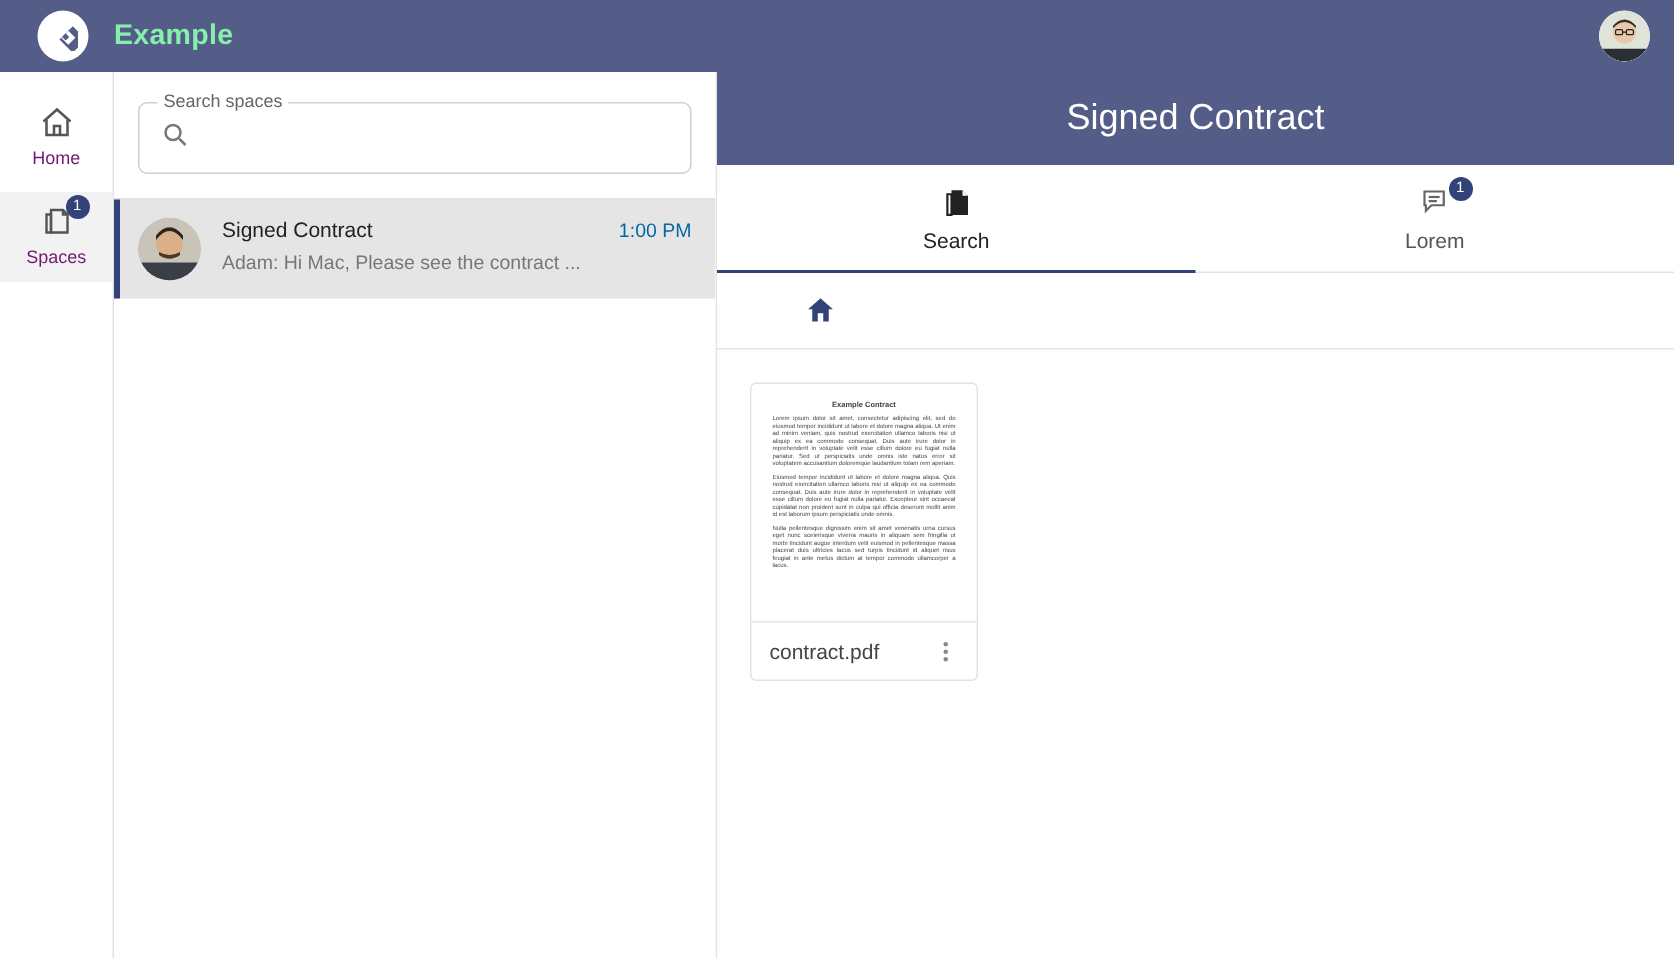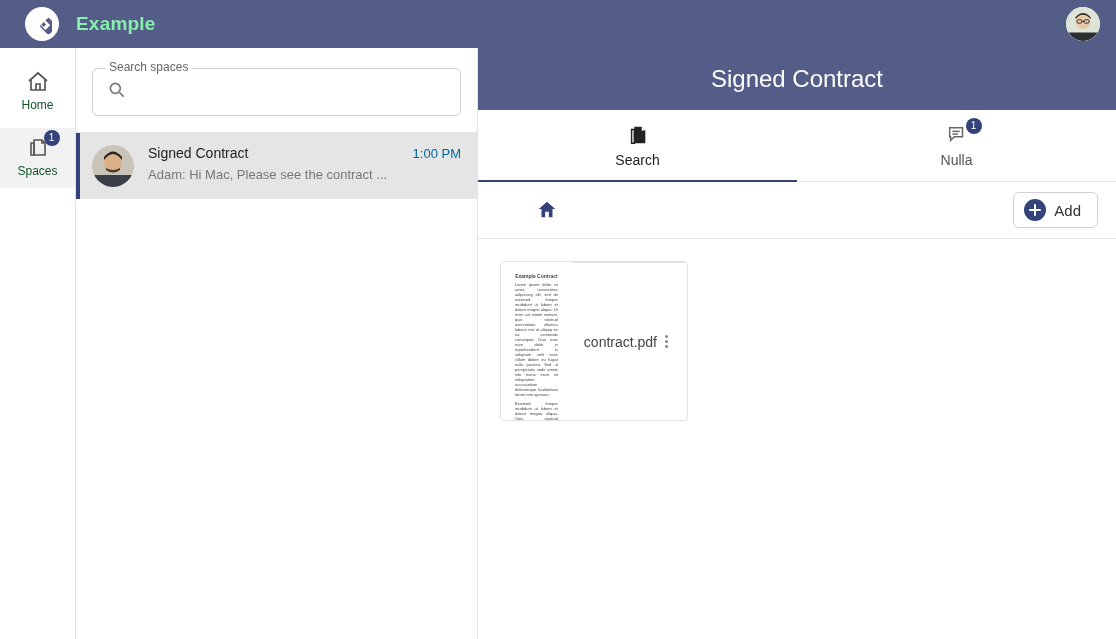--- a/index.html
+++ b/index.html
@@ -55,21 +55,21 @@
     border-right:1px solid var(--panel-border);
     display:flex;flex-direction:column;align-items:center;
     padding-top:14px;gap:6px;
   }
   .nav-item{
     width:100%;padding:8px 0 10px;display:flex;flex-direction:column;align-items:center;
     color:#555;cursor:pointer;position:relative;
   }
   .nav-item.active{background:var(--hover);}
   .nav-item .ico{width:24px;height:24px;position:relative;}
-  .nav-item .label{font-size:12px;margin-top:4px;color:#14532d;}
+  .nav-item .label{font-size:12px;margin-top:4px;color:#701a75;}
   .badge{
     position:absolute;top:-6px;right:-10px;
     background:var(--accent);color:#fff;border-radius:9px;
     min-width:16px;height:16px;font-size:10px;line-height:16px;text-align:center;
     padding:0 4px;
   }
 
   
   .spaces-col{
     width:402px;background:#fff;border-right:1px solid var(--panel-border);
@@ -152,22 +152,22 @@
     border:1px solid #cfcfcf;border-radius:6px;padding:6px 16px 6px 10px;
     background:#fff;cursor:pointer;font-size:15px;color:#333;
   }
   .add-btn .plus-circle{
     width:22px;height:22px;border-radius:50%;background:var(--accent);
     display:flex;align-items:center;justify-content:center;color:#fff;font-weight:700;
   }
 
   .files-area{flex:1;padding:22px;display:flex;align-items:flex-start;gap:20px;overflow:auto;}
   .file-card{
-    width:188px;border:1px solid var(--panel-border);border-radius:4px;background:#fff;
-    display:flex;flex-direction:row;overflow:hidden;
+    width:152px;border:1px solid var(--panel-border);border-radius:4px;background:#fff;
+    display:flex;flex-direction:column;overflow:hidden;
   }
   .file-preview{
     height:158px;padding:12px 14px;font-size:4px;line-height:5px;color:#444;
     background:#fff;overflow:hidden;
   }
   .file-preview .doc-title{text-align:center;font-size:5px;font-weight:700;margin-bottom:3px;}
   .file-preview p{margin:0 0 4px;text-align:justify;}
   .file-footer{
     display:flex;align-items:center;justify-content:space-between;
     padding:10px 12px;border-top:1px solid var(--panel-border);font-size:14px;color:#444;
@@ -296,38 +296,30 @@
       </div>
       <div class="tab">
         <div class="tab-icon">
           <svg viewBox="0 0 24 24" fill="none" stroke="#666" stroke-width="1.6">
             <path d="M4 4 H18 V14 H9 L5 18 V14 H4 Z"></path>
             <line x1="7" y1="8" x2="15" y2="8"></line>
               <line x1="7" y1="11" x2="13" y2="11"></line>
           </svg>
           <span class="tab-badge">1</span>
         </div>
-        <div class="tab-label">Nulla</div>
+        <div class="tab-label">Lorem</div>
       </div>
     </div>
 
     <div class="toolbar">
       <div class="home-btn">
         <svg width="22" height="22" viewBox="0 0 24 24" fill="#334379">
           <path d="M12 3 L3 11 H6 V20 H10 V14 H14 V20 H18 V11 H21 Z"></path>
         </svg>
       </div>
-      <button class="add-btn">
-        <span class="plus-circle">
-          <svg width="12" height="12" viewBox="0 0 12 12">
-              <path d="M6 1v10M1 6h10" stroke="#fff" stroke-width="2" stroke-linecap="round"></path>
-            </svg>
-        </span>
-        <span>Add</span>
-      </button>
     </div>
 
     <div class="files-area">
       <div class="file-card">
         <div class="file-preview">
           <div class="doc-title">Example Contract</div>
           <p>Lorem ipsum dolor sit amet, consectetur adipiscing elit, sed do eiusmod tempor incididunt ut labore et dolore magna aliqua. Ut enim ad minim veniam, quis nostrud exercitation ullamco laboris nisi ut aliquip ex ea commodo consequat. Duis aute irure dolor in reprehenderit in voluptate velit esse cillum dolore eu fugiat nulla pariatur. Sed ut perspiciatis unde omnis iste natus error sit voluptatem accusantium doloremque laudantium totam rem aperiam.</p>
           <p>Eiusmod tempor incididunt ut labore et dolore magna aliqua. Quis nostrud exercitation ullamco laboris nisi ut aliquip ex ea commodo consequat. Duis aute irure dolor in reprehenderit in voluptate velit esse cillum dolore eu fugiat nulla pariatur. Excepteur sint occaecat cupidatat non proident sunt in culpa qui officia deserunt mollit anim id est laborum ipsum perspiciatis unde omnis.</p>
           <p>Nulla pellentesque dignissim enim sit amet venenatis urna cursus eget nunc scelerisque viverra mauris in aliquam sem fringilla ut morbi tincidunt augue interdum velit euismod in pellentesque massa placerat duis ultricies lacus sed turpis tincidunt id aliquet risus feugiat in ante metus dictum at tempor commodo ullamcorper a lacus.</p>
         </div>

